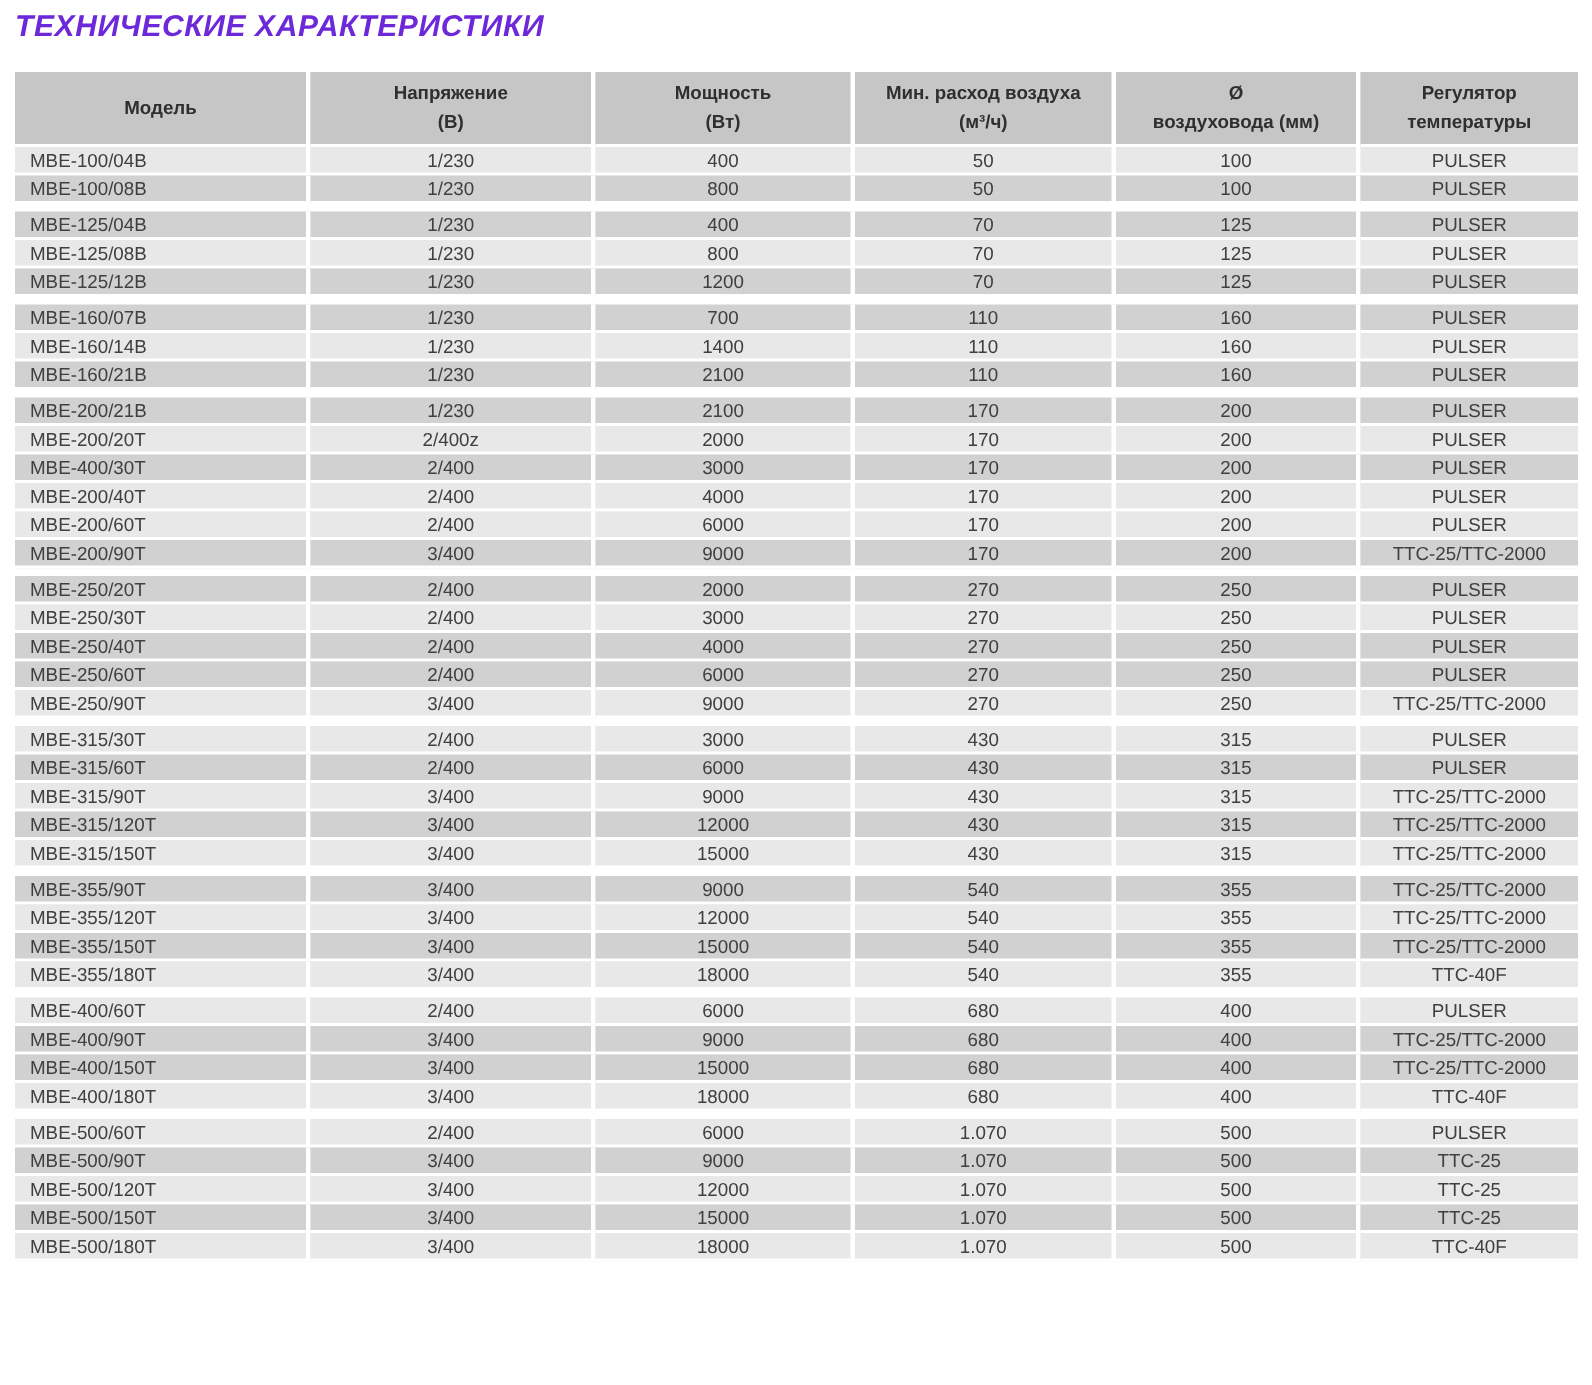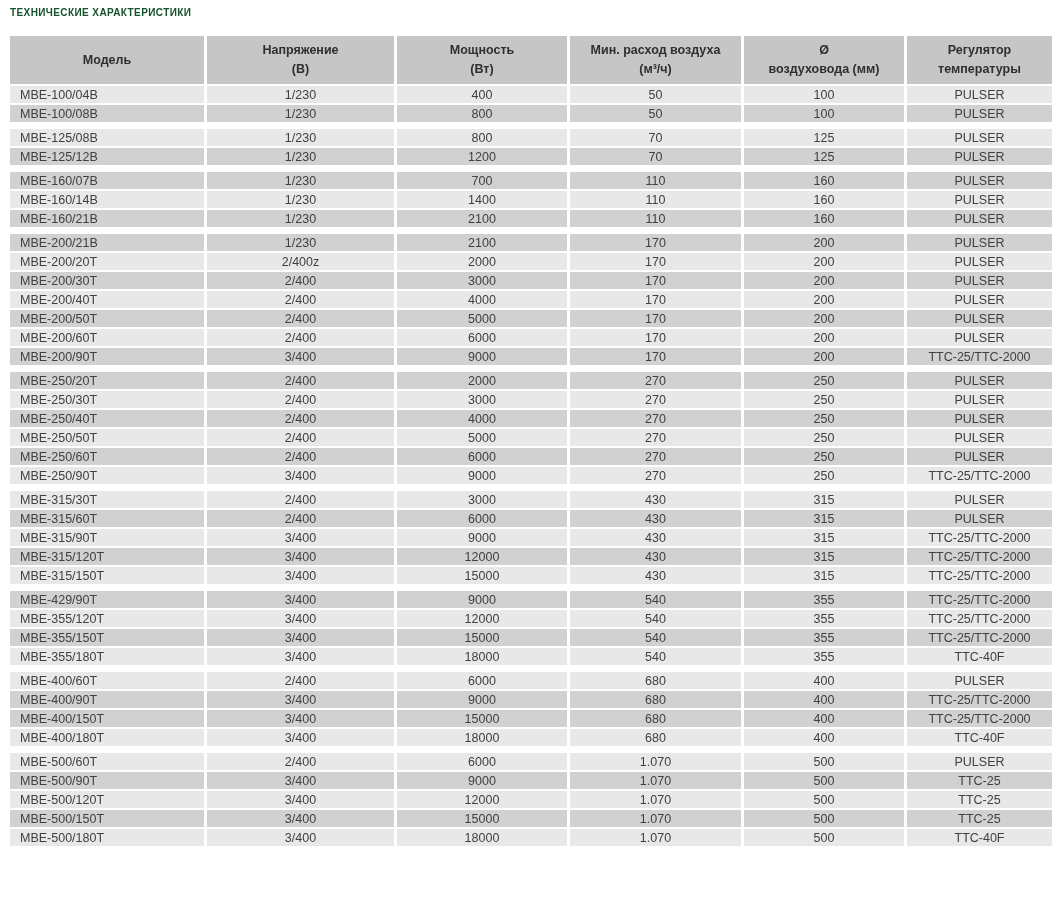--- a/index.html
+++ b/index.html
@@ -3,22 +3,22 @@
 <meta charset="utf-8">
 <style>
   html, body { margin: 0; padding: 0; background: #ffffff; }
   body {
     width: 1061px; height: 923px; overflow: hidden;
     font-family: "Liberation Sans", sans-serif;
     -webkit-font-smoothing: antialiased;
   }
   .page { padding: 5px 9px 0 10px; }
   .title {
-    font-size: 10px; font-weight: 700; color: #14532d;
-    letter-spacing: 0.4px; margin: 2px 0 12px 0;
+    font-size: 20px; font-weight: 700; color: #6d28d9;
+    letter-spacing: 0.4px; margin: 2px 0 12px 0; font-style: italic;
   }
   table.spec-table {
     border-collapse: separate; border-spacing: 0;
     width: 1042px; table-layout: fixed; margin-top: 18px;
   }
   .spec-table th, .spec-table td { box-sizing: border-box; }
   .spec-table th {
     background: #c6c6c6; color: #2d2f31;
     font-size: 12.5px; font-weight: 700;
     text-align: center; vertical-align: middle;
@@ -86,20 +86,28 @@
           <td class="model">MBE-100/08B</td>
           <td>1/230</td>
           <td>800</td>
           <td>50</td>
           <td>100</td>
           <td>PULSER</td>
         </tr>
         <tr class="spacer">
           <td colspan="6"></td>
         </tr>
+        <tr class="dark">
+          <td class="model">MBE-125/04B</td>
+          <td>1/230</td>
+          <td>400</td>
+          <td>70</td>
+          <td>125</td>
+          <td>PULSER</td>
+        </tr>
         <tr class="light">
           <td class="model">MBE-125/08B</td>
           <td>1/230</td>
           <td>800</td>
           <td>70</td>
           <td>125</td>
           <td>PULSER</td>
         </tr>
         <tr class="dark">
           <td class="model">MBE-125/12B</td>
@@ -149,39 +157,31 @@
         </tr>
         <tr class="light">
           <td class="model">MBE-200/20T</td>
           <td>2/400z</td>
           <td>2000</td>
           <td>170</td>
           <td>200</td>
           <td>PULSER</td>
         </tr>
         <tr class="dark">
-          <td class="model">MBE-200/30T</td>
+          <td class="model">MBE-400/30T</td>
           <td>2/400</td>
           <td>3000</td>
           <td>170</td>
           <td>200</td>
           <td>PULSER</td>
         </tr>
         <tr class="light">
           <td class="model">MBE-200/40T</td>
           <td>2/400</td>
           <td>4000</td>
-          <td>170</td>
-          <td>200</td>
-          <td>PULSER</td>
-        </tr>
-        <tr class="dark">
-          <td class="model">MBE-200/50T</td>
-          <td>2/400</td>
-          <td>5000</td>
           <td>170</td>
           <td>200</td>
           <td>PULSER</td>
         </tr>
         <tr class="light">
           <td class="model">MBE-200/60T</td>
           <td>2/400</td>
           <td>6000</td>
           <td>170</td>
           <td>200</td>
@@ -215,28 +215,20 @@
           <td>PULSER</td>
         </tr>
         <tr class="dark">
           <td class="model">MBE-250/40T</td>
           <td>2/400</td>
           <td>4000</td>
           <td>270</td>
           <td>250</td>
           <td>PULSER</td>
         </tr>
-        <tr class="light">
-          <td class="model">MBE-250/50T</td>
-          <td>2/400</td>
-          <td>5000</td>
-          <td>270</td>
-          <td>250</td>
-          <td>PULSER</td>
-        </tr>
         <tr class="dark">
           <td class="model">MBE-250/60T</td>
           <td>2/400</td>
           <td>6000</td>
           <td>270</td>
           <td>250</td>
           <td>PULSER</td>
         </tr>
         <tr class="light">
           <td class="model">MBE-250/90T</td>
@@ -286,21 +278,21 @@
           <td>3/400</td>
           <td>15000</td>
           <td>430</td>
           <td>315</td>
           <td>TTC-25/TTC-2000</td>
         </tr>
         <tr class="spacer">
           <td colspan="6"></td>
         </tr>
         <tr class="dark">
-          <td class="model">MBE-429/90T</td>
+          <td class="model">MBE-355/90T</td>
           <td>3/400</td>
           <td>9000</td>
           <td>540</td>
           <td>355</td>
           <td>TTC-25/TTC-2000</td>
         </tr>
         <tr class="light">
           <td class="model">MBE-355/120T</td>
           <td>3/400</td>
           <td>12000</td>

